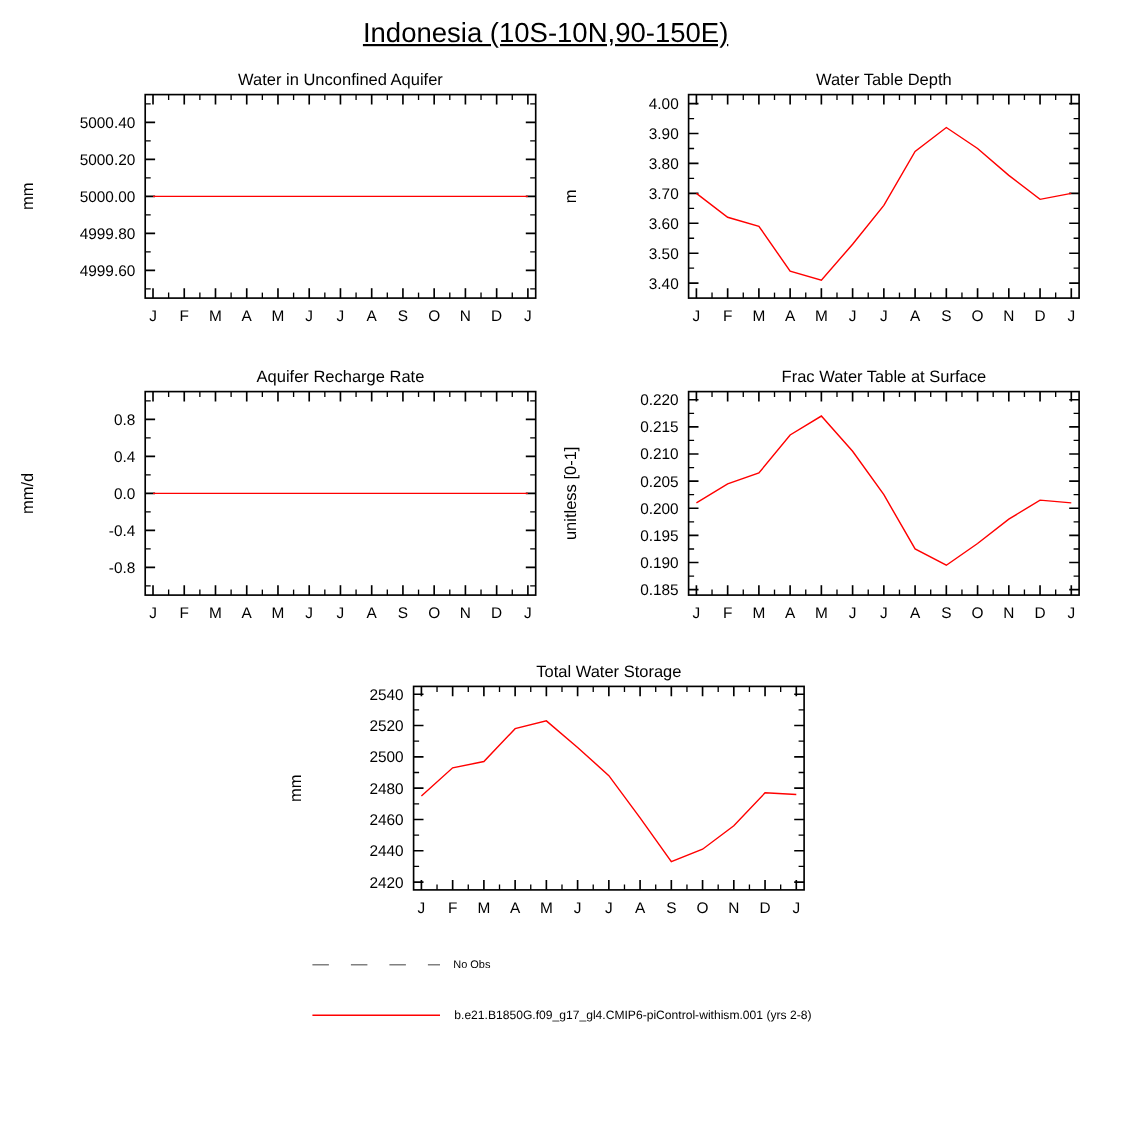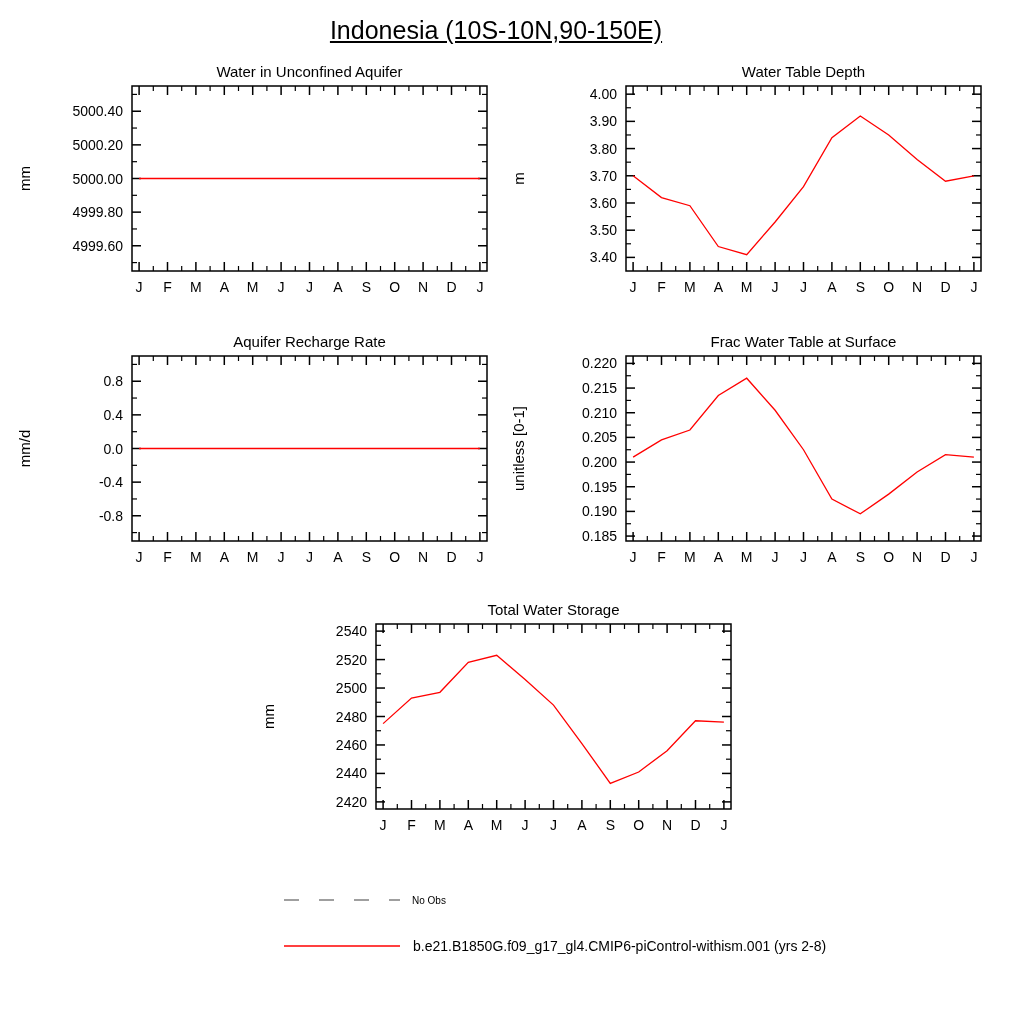--- a/index.html
+++ b/index.html
@@ -7,26 +7,26 @@
        font-family:"Liberation Sans",sans-serif;color:#000;}
   #page-title{position:absolute;left:0;top:16px;width:992px;text-align:center;
               font-size:25px;font-weight:400;margin:0;text-decoration:underline;}
   .panel{position:absolute;width:510px;height:292px;}
   svg text{font-family:"Liberation Sans",sans-serif;fill:#000;}
   #p0{left:4px;top:58px;}
   #p1{left:498px;top:58px;}
   #p2{left:4px;top:328px;}
   #p3{left:498px;top:328px;}
   #p4{left:248px;top:596px;}
-  .legend{position:absolute;left:282px;top:892px;}
+  .legend{position:absolute;left:282px;top:869px;}
   .legend-row{display:flex;align-items:center;}
   .legend-row + .legend-row{margin-top:30px;}
   .legend-row svg{width:126px;height:16px;flex:0 0 auto;display:block;}
   .no-obs-label{font-size:10px;margin-left:4px;white-space:nowrap;}
-  .model-label{font-size:14px;margin-left:5px;white-space:nowrap;}
+  .model-label{font-size:11px;margin-left:5px;white-space:nowrap;}
 </style>
 </head>
 <body>
 
 <h1 id="page-title">Indonesia (10S-10N,90-150E)</h1>
 
 <svg id="p0" class="panel" viewBox="0 0 510 292">
     <rect x="128" y="28" width="355" height="185" fill="none" stroke="#000000" stroke-width="1.5"></rect>
     <text x="305.5" y="19" text-anchor="middle" font-size="15">Water in Unconfined Aquifer</text>
     <text x="26" y="120.5" text-anchor="middle" font-size="15" transform="rotate(-90 26 120.5)">mm</text>

